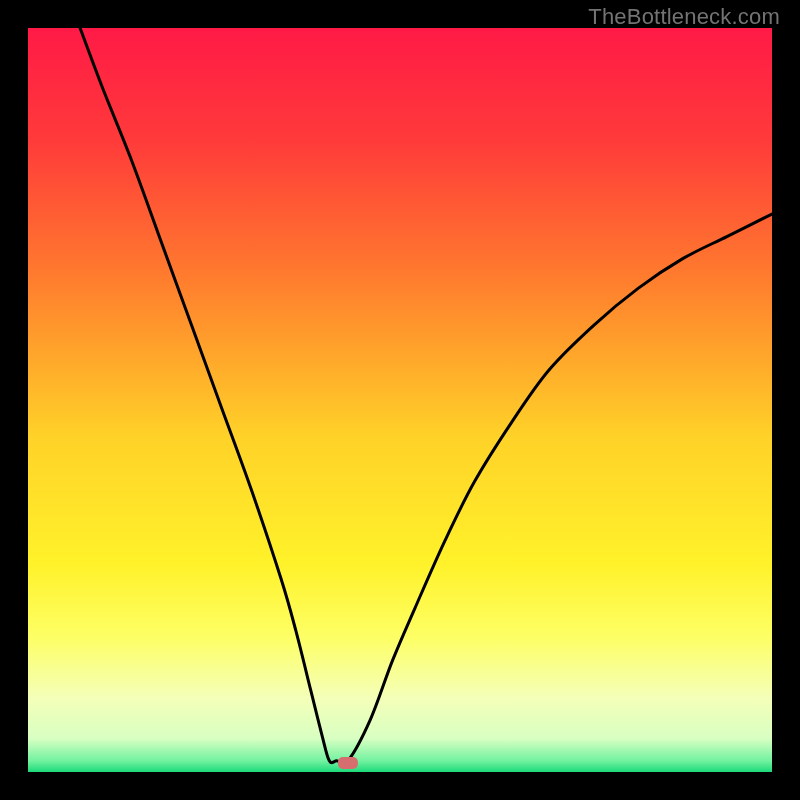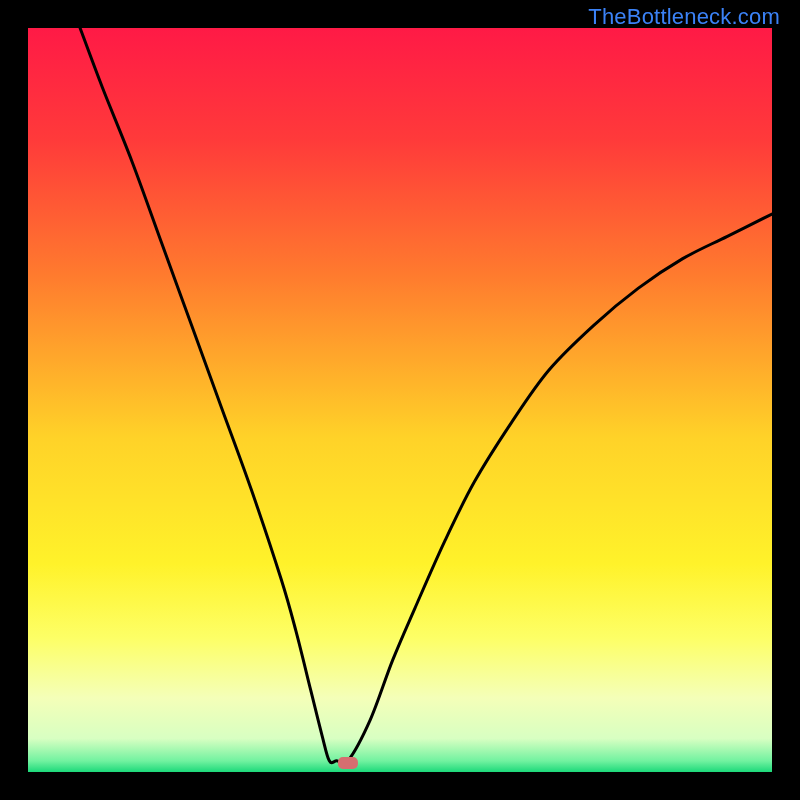--- a/index.html
+++ b/index.html
@@ -14,21 +14,21 @@
   .frame {
     position: relative;
     width: 800px;
     height: 800px;
     background: #000000;
   }
   .watermark {
     position: absolute;
     top: 4px;
     right: 20px;
-    color: #3b82f6;
+    color: #737373;
     font-size: 22px;
     font-weight: 500;
     letter-spacing: 0.2px;
     z-index: 10;
   }
   .plot-wrap {
     position: absolute;
     left: 28px;
     top: 28px;
     width: 744px;

